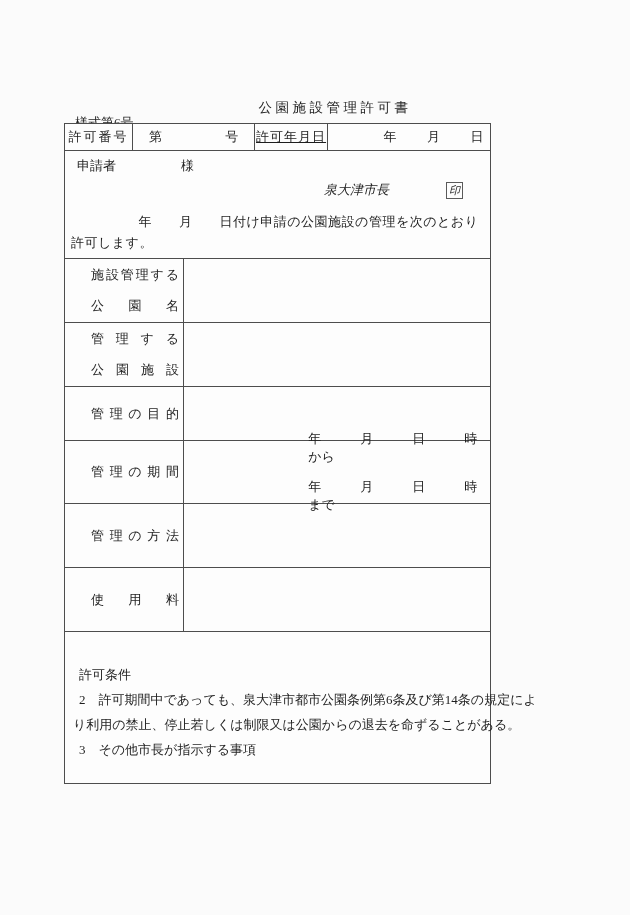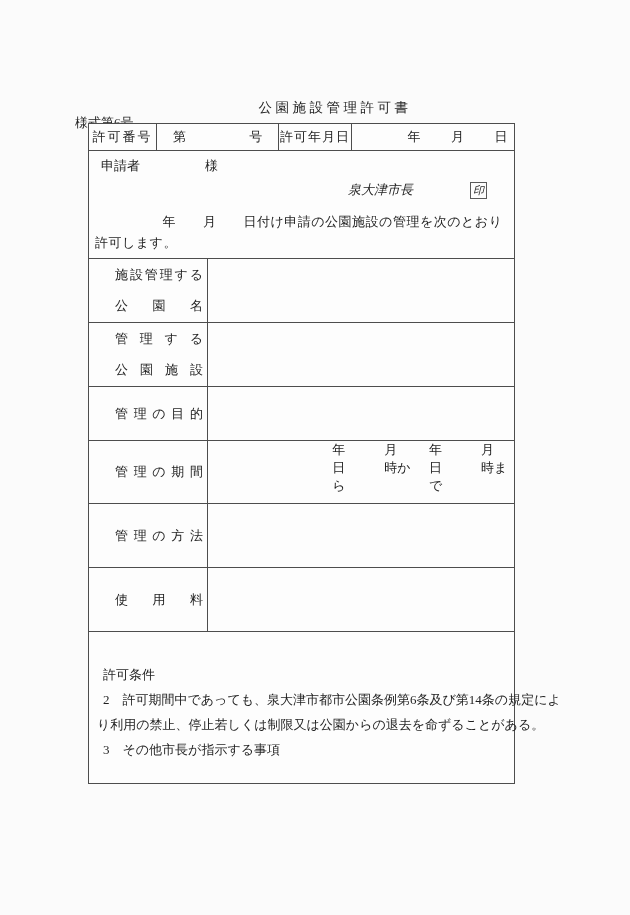--- a/index.html
+++ b/index.html
@@ -14,54 +14,54 @@
 
   .form-no { position:absolute; left:75px; top:78px; font-size:13px;margin-top:36px; }
 
   .doc-title {
     position:absolute; left:0; top:99px; width:630px;
     text-align:center; font-size:13.5px; letter-spacing:3.5px;margin-left:20px;
   }
 
   
   .tbl {
-    position:absolute; left:88px; top:123px; width:427px;
+    position:absolute; left:64px; top:123px; width:427px;
     border:1px solid #4d4d4d; background:#fdfdfd;
   }
   .trow { display:flex; border-top:1px solid #4d4d4d; }
   .trow:first-child { border-top:none; }
   .cell { border-left:1px solid #4d4d4d; }
   .cell:first-child { border-left:none; }
 
   
   .hrow { height:26px; }
   .hrow .cell { display:flex; align-items:center; }
   .c-no      { width:76px;  justify-content:center; letter-spacing:2px; }
   .c-daigo   { width:134px; justify-content:space-between; padding:0 16px; }
-  .c-datelbl { width:82px;  justify-content:center; letter-spacing:1px; }
+  .c-datelbl { width:82px;  justify-content:center; letter-spacing:1px;text-decoration:underline; }
   .c-dateval { width:184px; justify-content:flex-end; padding-right:5px; letter-spacing:1.5px; }
 
   
   .intro { height:107px; width:479px; }
   .applicant-line { padding:6px 0 0 12px; line-height:17px; }
   .mayor-line { display:flex; align-items:center; margin-top:7px; padding:0 27px 0 259px; height:18px;font-style:italic; }
   .seal-box {
     margin-left:auto; width:17px; height:17px;
     border:1px solid #5a5a5a; font-size:11px; color:#2a2a2a;
     display:flex; align-items:center; justify-content:center;
   }
   .intro-body { margin-top:12px; padding:0 6px; line-height:21px; letter-spacing:0.5px; }
 
   
   .r65 { height:64px; } .r55 { height:54px; } .r63 { height:63px; }
   .lbl { width:133px; display:flex; align-items:center; }
   .lbl-box { width:88px; margin-left:26px; display:flex; flex-direction:column; justify-content:center; gap:13px; }
   .val { width:345px; }
   .period-val {
-    display:flex; flex-direction:row; justify-content:center;
+    display:flex; flex-direction:column; justify-content:center;
     gap:12px; padding-left:124px; height:100%;
   }
 
   
   .conds { height:123px; width:479px; padding:2px 0 0 8px; line-height:25px;margin-top:28px; }
   .cond-head { text-indent:6px; }
   .cond-item { text-indent:6px; width:464px; }
 
   .jspread { display:flex; justify-content:space-between; }
 </style>

